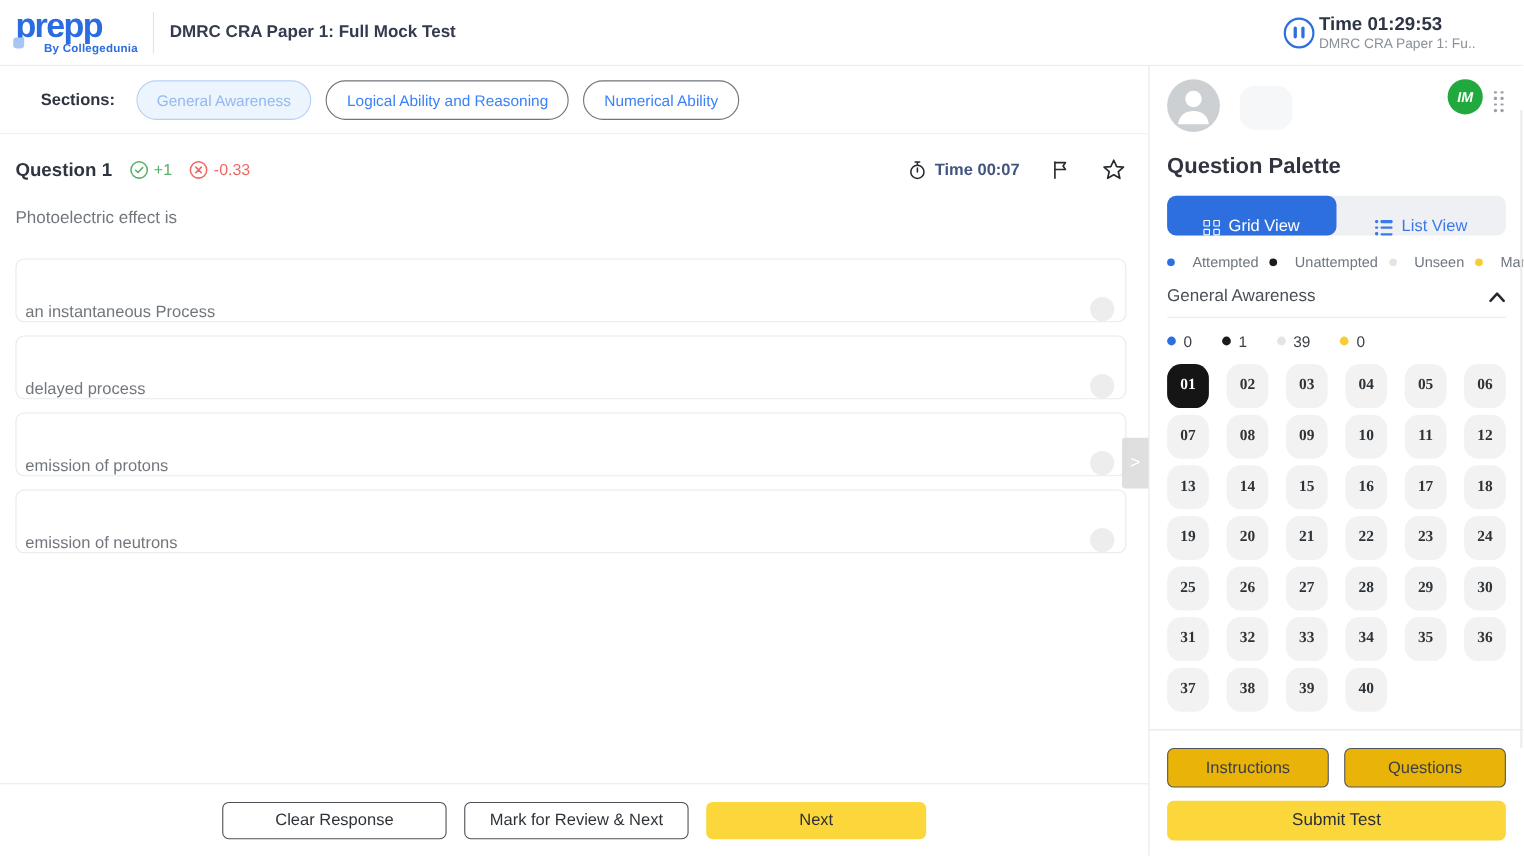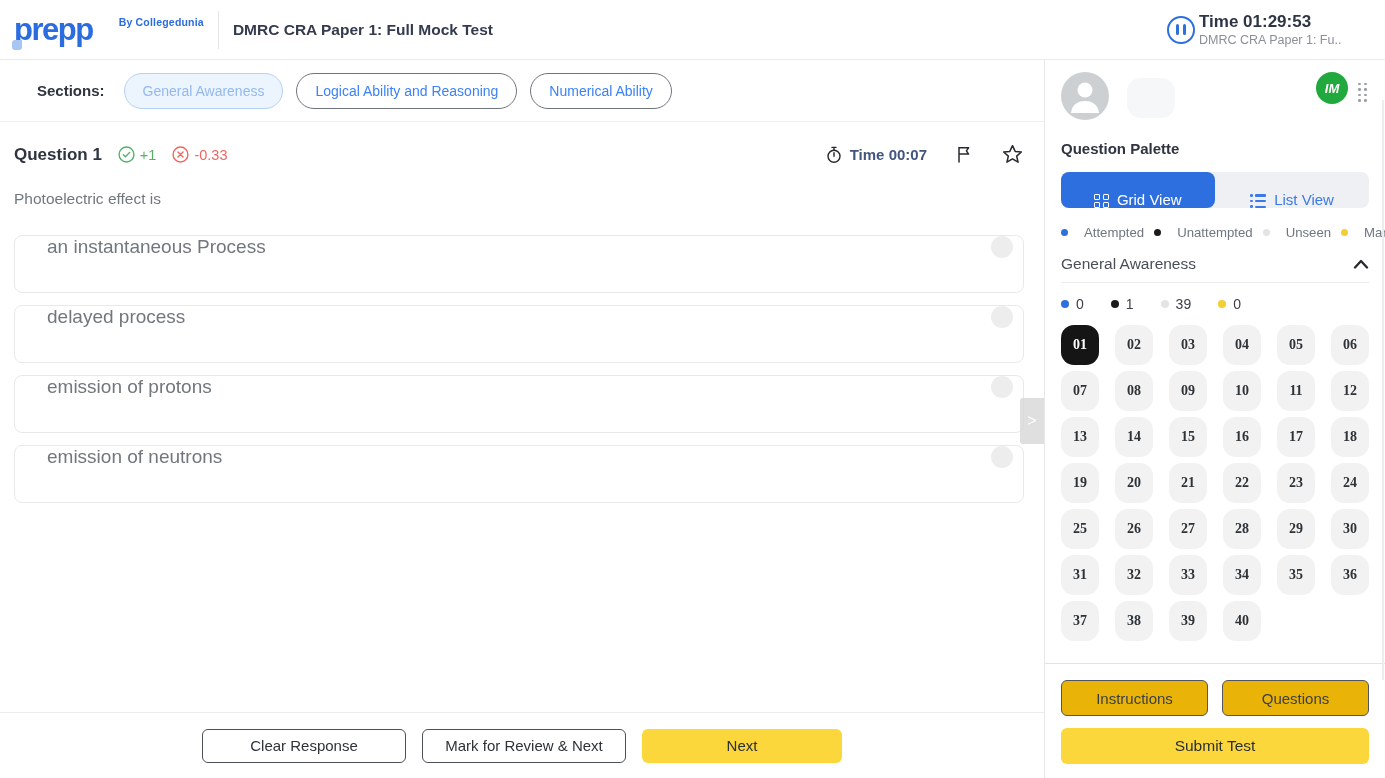--- a/index.html
+++ b/index.html
@@ -2,21 +2,21 @@
 <html><head>
 <meta charset="utf-8">
 <style>
   * { margin:0; padding:0; box-sizing:border-box; }
   html,body { width:1385px; height:778px; overflow:hidden; background:#fff;
     font-family:"Liberation Sans", sans-serif; }
 
   
   .header { height:60px; display:flex; align-items:center; padding:0 14px 0 10px;
     border-bottom:1px solid #ececec; background:#fff; }
-  .logo { display:flex; flex-direction:row; cursor:pointer; position:relative; padding-left:4px; }
+  .logo { display:flex; flex-direction:column; cursor:pointer; position:relative; padding-left:4px; }
   .logo-text { font-size:31px; font-weight:800; color:#2b6cdf; letter-spacing:-1.5px; line-height:28px; }
   .logo-accent { position:absolute; left:2px; top:24px; width:10px; height:10px;
     background:#a8c6f3; border-radius:3px 0 3px 3px; }
   .logo-sub { font-size:10.5px; font-weight:700; color:#2b6cdf; margin:0 0 0 26px; letter-spacing:.2px; }
   .header-divider { width:1px; height:38px; background:#e4e4e4; margin:0 14px; }
   .header-title { font-size:15.5px; font-weight:700; color:#343b4e; }
   .header-right { margin-left:auto; display:flex; align-items:center; gap:4px; padding-right:4px; }
   .pause-btn { width:28px; height:28px; border-radius:50%; border:2.6px solid #2e6fe0;
     display:flex; align-items:center; justify-content:center; gap:3.5px; background:#fff; cursor:pointer; }
   .pause-btn span { width:3.2px; height:11px; background:#2e6fe0; border-radius:2px; }
@@ -43,21 +43,21 @@
   .q-title { font-size:17px; font-weight:700; color:#2f3440; }
   .mark { display:flex; align-items:center; gap:5px; font-size:14.5px; margin-left:16px; }
   .mark.pos { color:#57b06a; }
   .mark.neg { color:#ef6660; }
   .q-head-right { margin-left:auto; display:flex; align-items:center; gap:27px; padding-right:8px; }
   .q-timer { display:flex; align-items:center; gap:6px; font-size:15px; font-weight:700; color:#41557f; }
   .icon-btn { background:none; border:none; cursor:pointer; display:flex; align-items:center; padding:0; }
   .q-text { margin-top:24px; font-size:15.5px; color:#72777e; }
   .options { margin-top:27px; }
   .option-card { height:58px; border:1px solid #e9e9e9; border-radius:8px; margin:0 8px 12px 0;
-    display:flex; align-items:flex-start; padding:0 10px 0 32px; font-size:19px; color:#72777e;
+    display:flex; align-items:flex-end; padding:0 10px 0 8px; font-size:15px; color:#72777e;
     background:#fff; cursor:pointer; }
   .option-radio { margin-left:auto; width:22px; height:22px; border-radius:50%; background:#ededed; flex:none; }
   .expand-handle { position:absolute; right:0; top:338px; width:24px; height:46px;
     background:#d8d8d8; opacity:.82; color:#fff; font-size:16px; display:flex; align-items:center;
     justify-content:center; border-radius:3px 0 0 3px; cursor:pointer; z-index:3; }
 
   
   .main-footer { height:66px; border-top:1px solid #ececec; display:flex; align-items:center;
     justify-content:center; gap:16px; flex:none; }
   .btn-outline { height:34px; border:1px solid #4c5057; border-radius:6px; background:#fff;
@@ -71,21 +71,21 @@
   .sb-top { display:flex; align-items:flex-start; height:52px; }
   .avatar { width:48px; height:48px; border-radius:50%; background:#cdd0d3; overflow:hidden;
     display:flex; align-items:flex-end; justify-content:center; }
   .name-placeholder { margin-left:18px; margin-top:6px; width:48px; height:40px; border-radius:14px; background:#f6f7f9; }
   .sb-top-right { margin-left:auto; display:flex; align-items:flex-end; gap:8px; }
   .im-badge { width:32px; height:32px; border-radius:50%; background:#22a93e; color:#fff;
     display:flex; align-items:center; justify-content:center; font-size:13px; font-weight:800;
     font-style:italic; cursor:pointer; }
   .dots-handle { display:grid; grid-template-columns:repeat(2, 3px); gap:3px; cursor:pointer; padding:2px; }
   .dots-handle span { width:2.6px; height:2.6px; border-radius:50%; background:#9aa0a6; }
-  .sb-title { margin-top:16px; font-size:15px; font-weight:800; color:#2f3440; }
+  .sb-title { margin-top:16px; font-size:20px; font-weight:800; color:#2f3440; }
   .sb-tabs { margin-top:15px; display:flex; height:36px; border-radius:8px; background:#eef0f3; }
   .sb-tab { flex:1; display:flex; align-items:flex-end; justify-content:center; gap:8px;
     font-size:15px; cursor:pointer; border:none; background:transparent; font-family:inherit; color:#3c79e8; }
   .sb-tab.active { background:#2e6fe0; color:#fff; border-radius:8px; }
   .grid-ico { display:inline-grid; grid-template-columns:repeat(2, 6px); gap:2.5px; }
   .grid-ico span { width:6px; height:6px; border:1.6px solid #fff; border-radius:1px; }
   .list-ico { display:inline-flex; flex-direction:column; gap:3px; }
   .list-ico i { display:flex; align-items:center; gap:2.5px; }
   .list-ico b { width:2.6px; height:2.6px; background:#3c79e8; border-radius:50%; }
   .list-ico s { width:11px; height:2.4px; background:#3c79e8; border-radius:1px; text-decoration:none; display:block; }

